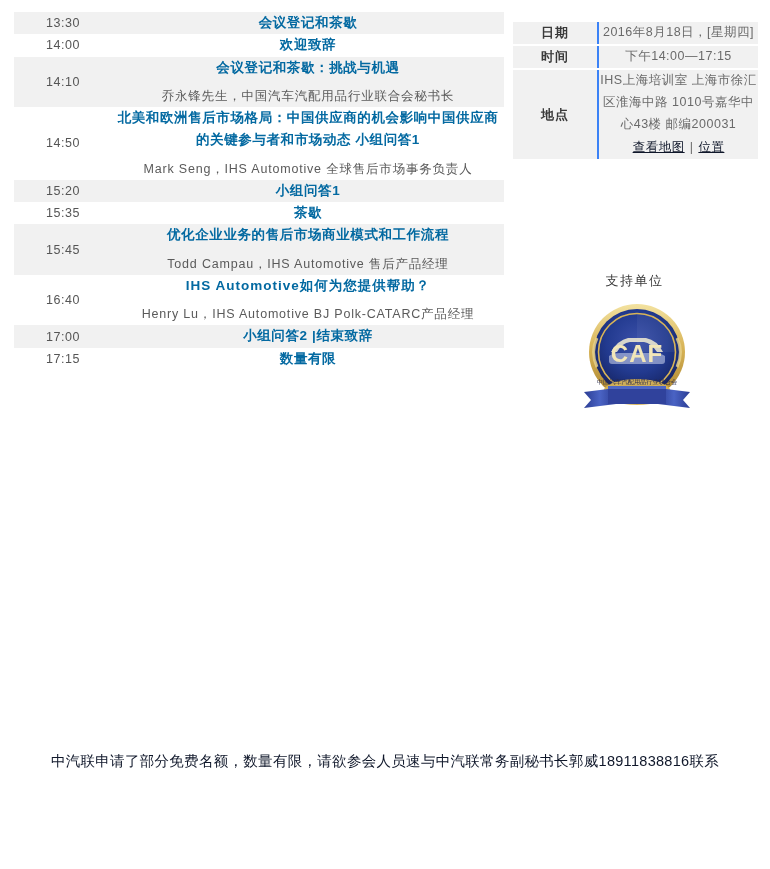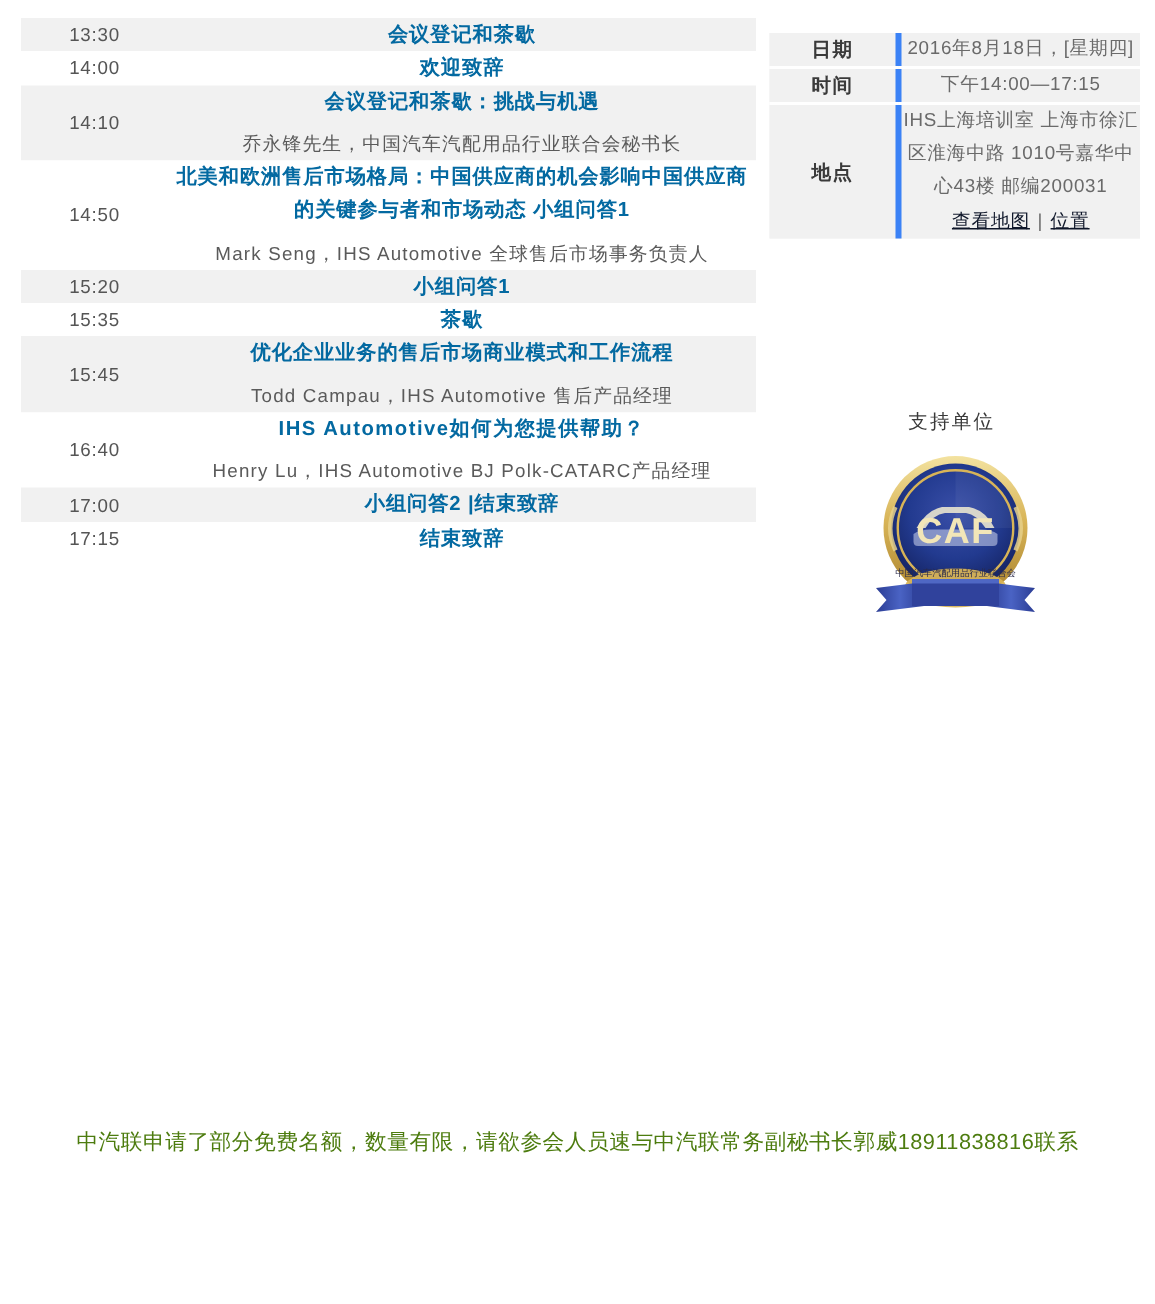--- a/index.html
+++ b/index.html
@@ -88,21 +88,21 @@
     vertical-align: middle;
     padding: 0;
   }
   .info-label {
     width: 84px;
     text-align: center;
     font-size: 13px;
     font-weight: bold;
     color: #3a3a3a;
     letter-spacing: 1px;
-    border-right: 4px solid #3b82f6;
+    border-right: 2px solid #3b82f6;
     padding: 14px 0;
   }
   .info-value {
     width: 159px;
     text-align: center;
     font-size: 12.5px;
     color: #6a6a6a;
     line-height: 1.75;
     padding: 12px 10px;
     letter-spacing: 0.5px;
@@ -148,21 +148,21 @@
   }
 
   
   .footer-note {
     position: absolute;
     left: 0;
     top: 752px;
     width: 770px;
     text-align: center;
     font-size: 14.5px;
-    color: #4d7c0f;
+    color: #0f172a;
     letter-spacing: 0.3px;
     font-family: "Liberation Sans", sans-serif;
   }
 </style>
 </head>
 <body>
 
 <div class="page">
 
   <table class="agenda">
@@ -221,21 +221,21 @@
       </tr>
       <tr class="shaded">
         <td class="cell-time">17:00</td>
         <td class="cell-body">
           <div class="sess-title">小组问答2 |结束致辞</div>
         </td>
       </tr>
       <tr class="plain">
         <td class="cell-time">17:15</td>
         <td class="cell-body">
-          <div class="sess-title">结束致辞</div>
+          <div class="sess-title">数量有限</div>
         </td>
       </tr>
     </tbody>
   </table>
 
   <table class="infobox">
     <tbody>
       <tr>
         <td class="info-label">日期</td>
         <td class="info-value">2016年8月18日，[星期四]</td>

